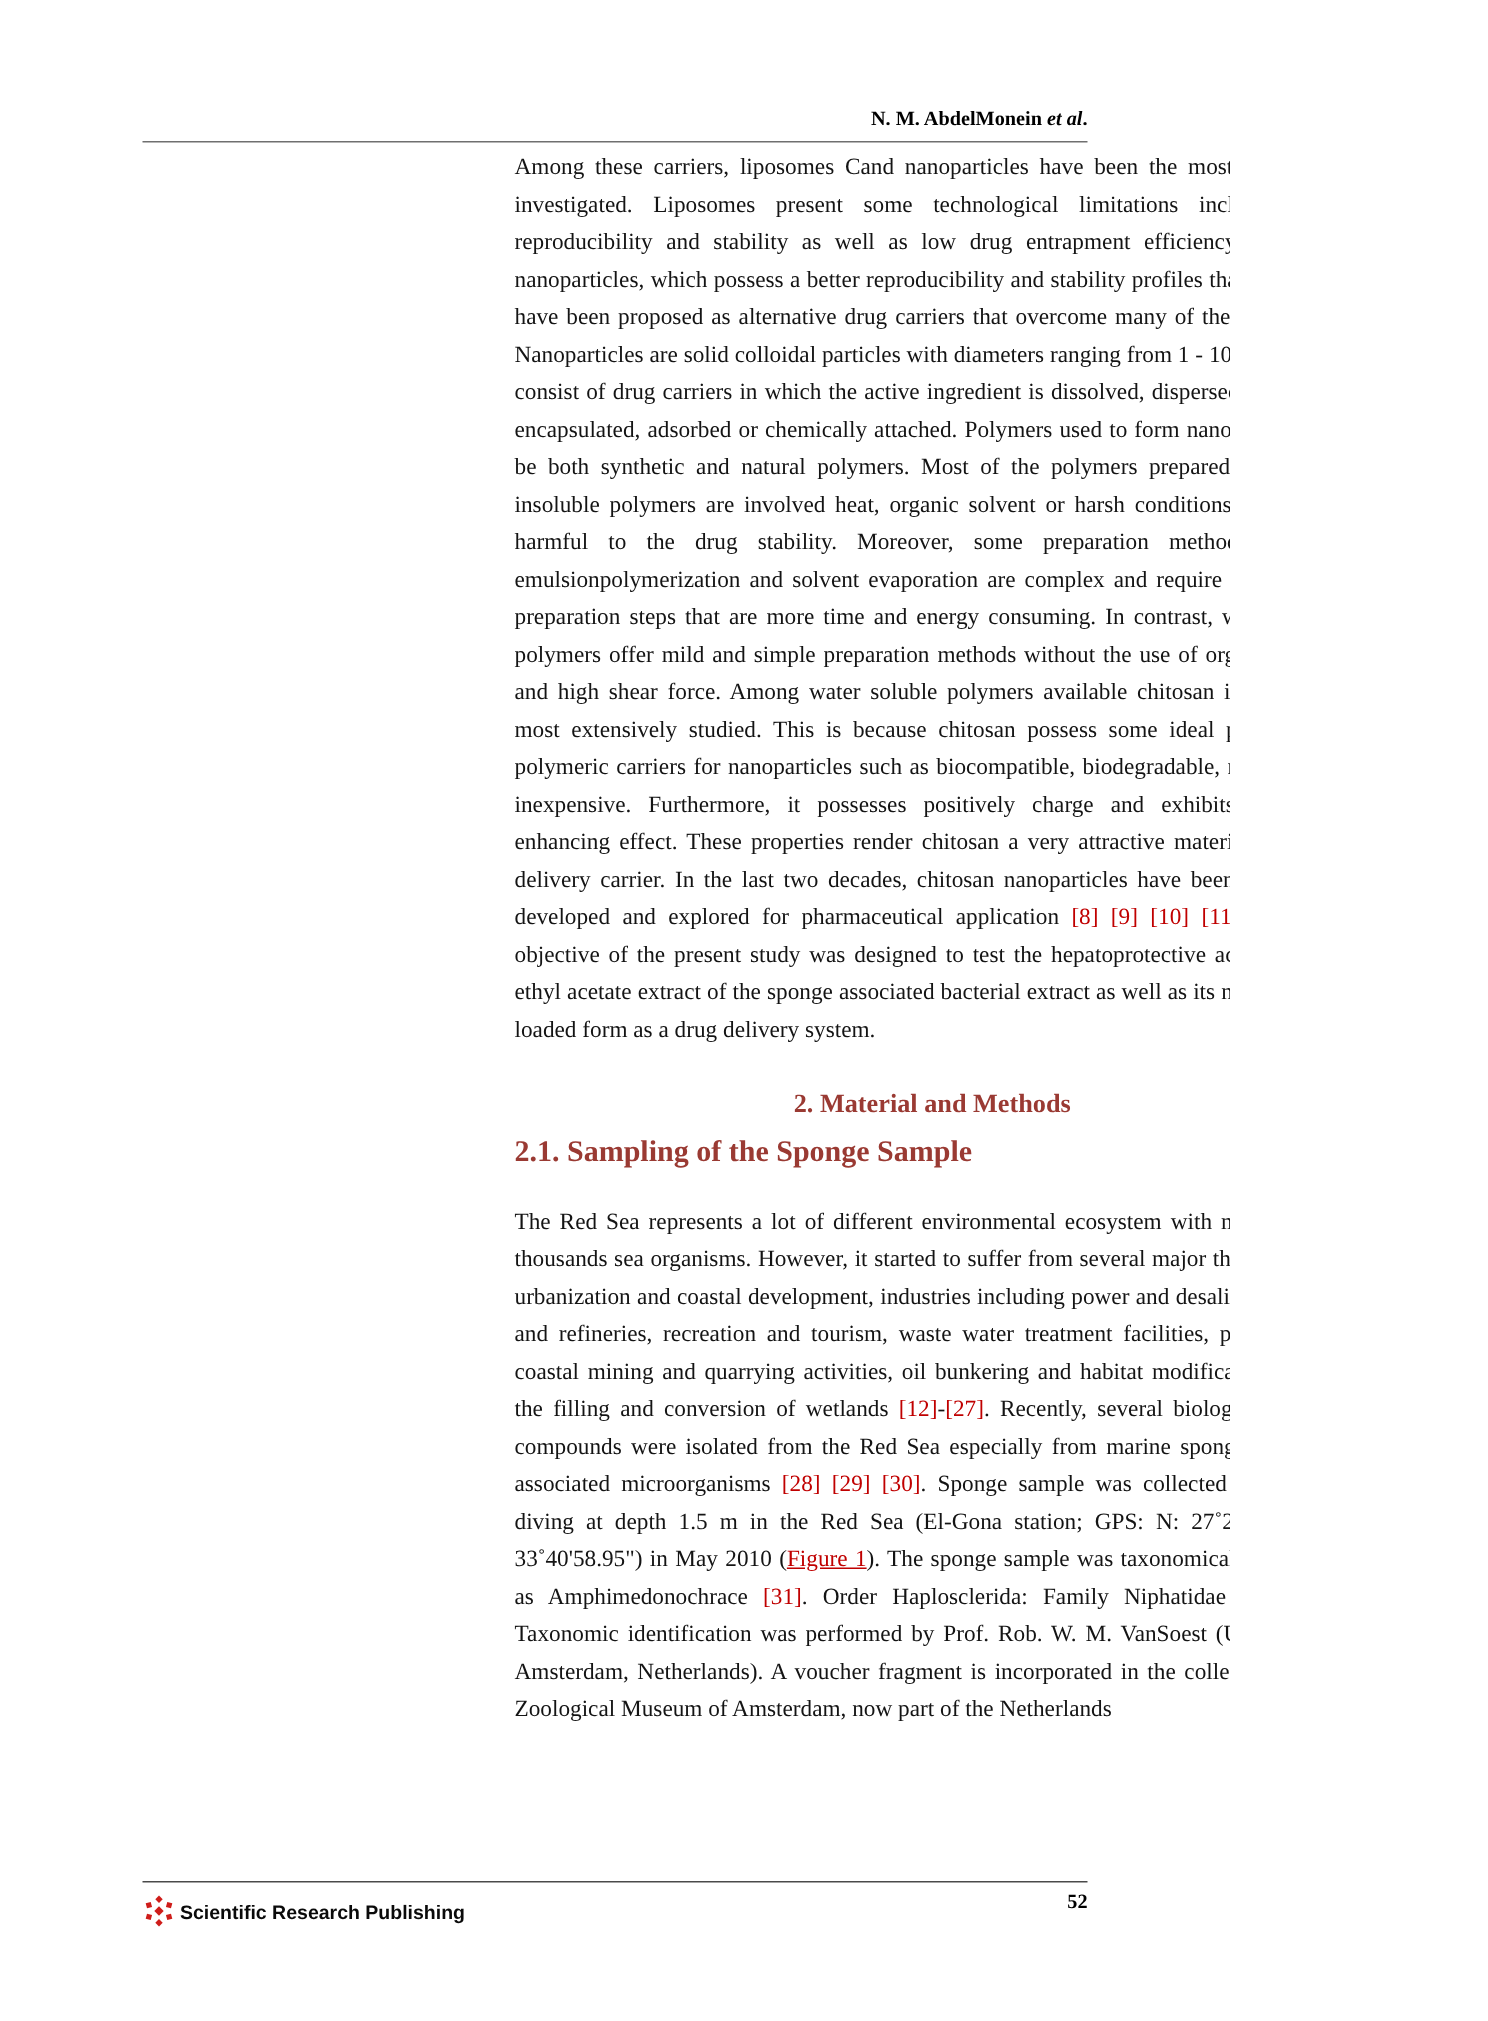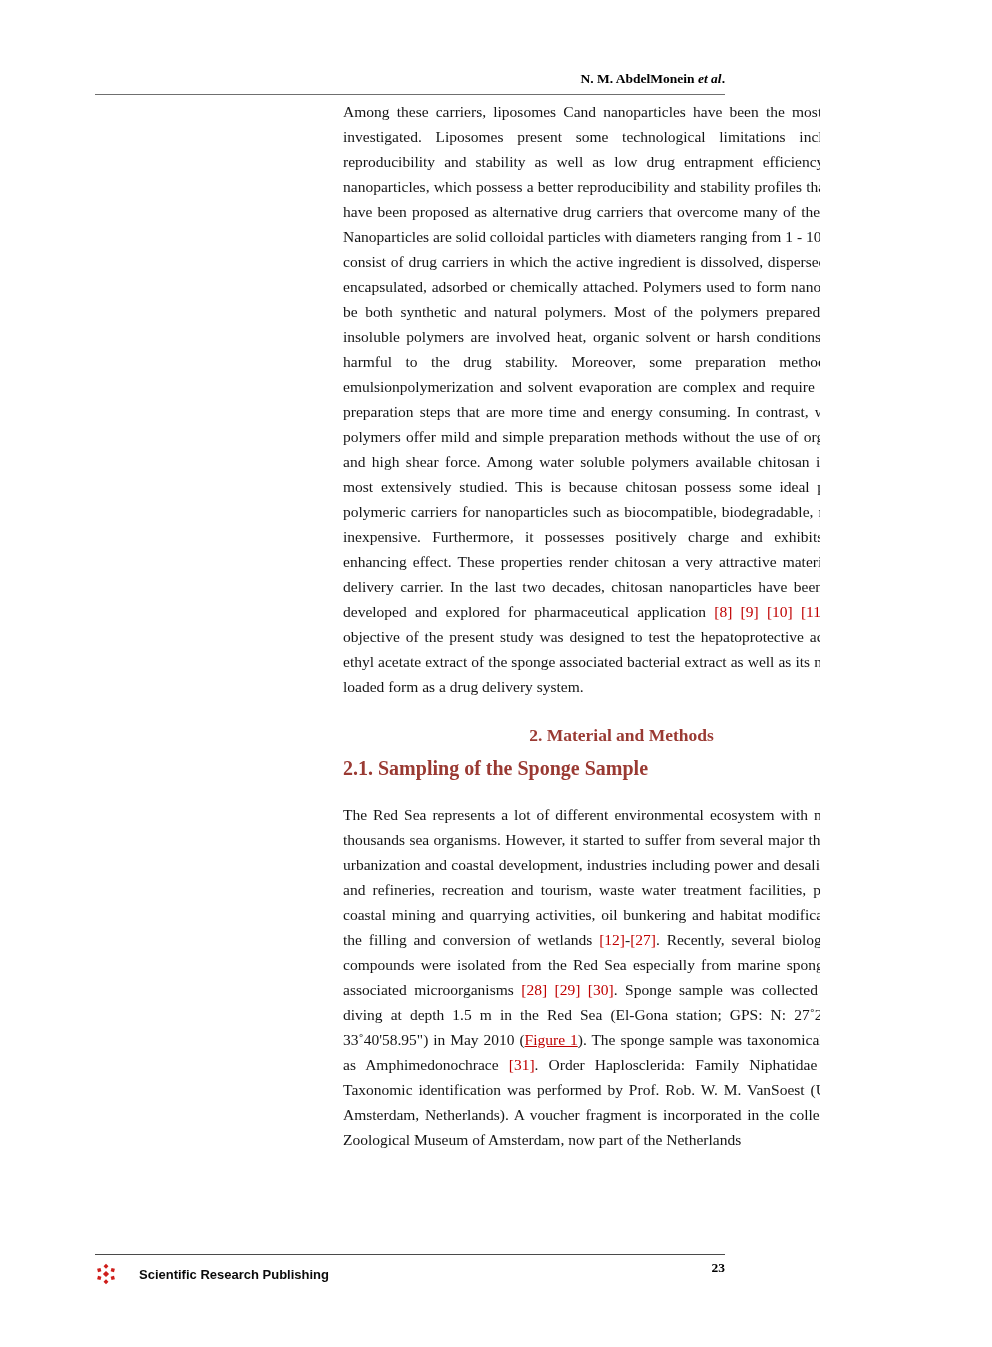--- a/index.html
+++ b/index.html
@@ -83,21 +83,21 @@
     font-size: 13.5px;
     font-weight: bold;
     color: #000;
   }
   .publisher {
     position: absolute;
     top: 1263px;
     left: 95px;
     display: flex;
     align-items: center;
-    gap: 22px;
+    gap: 3px;
     cursor: pointer;
   }
   .pub-text {
     font-family: "Liberation Sans", sans-serif;
     font-size: 13px;
     font-weight: bold;
     color: #0a0a0a;
   }
   .logo-svg { display: block; }
 </style>
@@ -111,21 +111,21 @@
 
   <main class="content">
     <p class="para first"><span class="seg-plain">Among these carriers, liposomes Cand nanoparticles have been the most extensively investigated. Liposomes present some technological limitations including poor reproducibility and stability as well as low drug entrapment efficiency. Polymeric nanoparticles, which possess a better reproducibility and stability profiles than liposomes have been proposed as alternative drug carriers that overcome many of these problems. Nanoparticles are solid colloidal particles with diameters ranging from 1 - 1000 nm. They consist of drug carriers in which the active ingredient is dissolved, dispersed, entrapped, encapsulated, adsorbed or chemically attached. Polymers used to form nanoparticles can be both synthetic and natural polymers. Most of the polymers prepared from water insoluble polymers are involved heat, organic solvent or harsh conditions that can be harmful to the drug stability. Moreover, some preparation methods such as emulsionpolymerization and solvent evaporation are complex and require a number of preparation steps that are more time and energy consuming. In contrast, water soluble polymers offer mild and simple preparation methods without the use of organic solvent and high shear force. Among water soluble polymers available chitosan is one of the most extensively studied. This is because chitosan possess some ideal properties of polymeric carriers for nanoparticles such as biocompatible, biodegradable, nontoxic and inexpensive. Furthermore, it possesses positively charge and exhibits absorption enhancing effect. These properties render chitosan a very attractive material as a drug delivery carrier. In the last two decades, chitosan nanoparticles have been extensively developed and explored for pharmaceutical application </span><span class="seg-link">[8]</span><span class="seg-plain"> </span><span class="seg-link">[9]</span><span class="seg-plain"> </span><span class="seg-link">[10]</span><span class="seg-plain"> </span><span class="seg-link">[11]</span><span class="seg-plain">. Thus, the objective of the present study was designed to test the hepatoprotective activity of the ethyl acetate extract of the sponge associated bacterial extract as well as its nano chitosan loaded form as a drug delivery system.</span></p>
     <h2 class="sec">2. Material and Methods</h2>
     <h3 class="subsec">2.1. Sampling of the Sponge Sample</h3>
     <p class="para second"><span class="seg-plain">The Red Sea represents a lot of different environmental ecosystem with more than 10 thousands sea organisms. However, it started to suffer from several major threats such as urbanization and coastal development, industries including power and desalination plants and refineries, recreation and tourism, waste water treatment facilities, power plants, coastal mining and quarrying activities, oil bunkering and habitat modification such as the filling and conversion of wetlands </span><span class="seg-link">[12]</span><span class="seg-plain">-</span><span class="seg-link">[27]</span><span class="seg-plain">. Recently, several biologically active compounds were isolated from the Red Sea especially from marine sponges and their associated microorganisms </span><span class="seg-link">[28]</span><span class="seg-plain"> </span><span class="seg-link">[29]</span><span class="seg-plain"> </span><span class="seg-link">[30]</span><span class="seg-plain">. Sponge sample was collected by SCUBA diving at depth 1.5 m in the Red Sea (El-Gona station; GPS: N: 27˚22'39.98", E: 33˚40'58.95") in May 2010 (</span><span class="seg-figlink">Figure 1</span><span class="seg-plain">). The sponge sample was taxonomically identified as Amphimedonochrace </span><span class="seg-link">[31]</span><span class="seg-plain">. Order Haplosclerida: Family Niphatidae (</span><span class="seg-figlink">Figure 2</span><span class="seg-plain">). Taxonomic identification was performed by Prof. Rob. W. M. VanSoest (University of Amsterdam, Netherlands). A voucher fragment is incorporated in the collections of the Zoological Museum of Amsterdam, now part of the Netherlands</span></p>
   </main>
 
   <div class="foot-rule"></div>
 
-  <div class="page-number">23</div>
+  <div class="page-number">52</div>
 
   <div class="publisher">
     <svg class="logo-svg" width="22" height="22" viewBox="-12 -12 24 24">
       <g fill="#cf1d1a">
         <rect x="-2.4" y="-2.4" width="4.8" height="4.8" transform="rotate(45)"></rect>
         <g transform="rotate(0)">
             <rect x="-1.9" y="-10.4" width="3.8" height="3.8" transform="rotate(45 0 -8.5)"></rect>
           </g>
         <g transform="rotate(60)">
             <rect x="-1.9" y="-10.4" width="3.8" height="3.8" transform="rotate(45 0 -8.5)"></rect>

